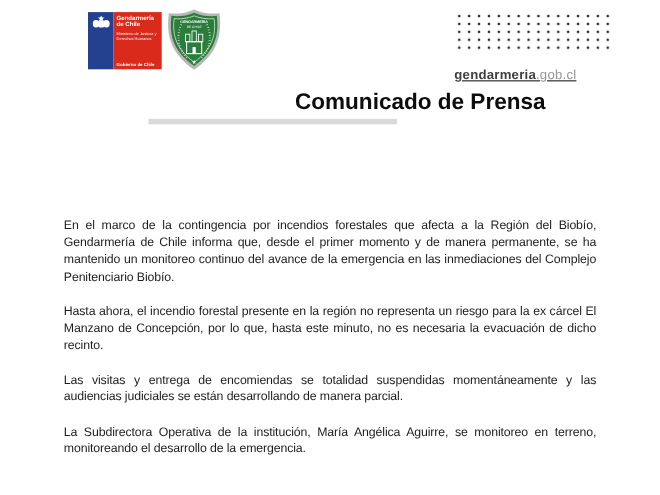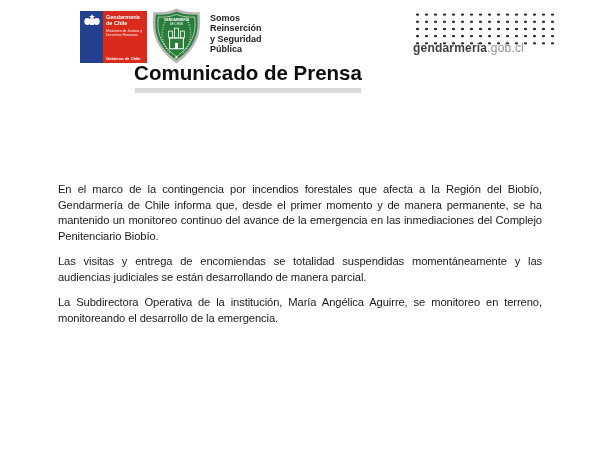--- a/index.html
+++ b/index.html
@@ -22,34 +22,34 @@
   .shield-logo{position:absolute;left:151px;top:7px;}
 
   .slogan{position:absolute;left:210px;top:13px;font-weight:bold;font-size:9px;line-height:10.4px;color:#1f1f1f;}
   .slogan span{display:block;}
 
   .dots-pattern{
     position:absolute;left:413px;top:11px;width:144px;height:36px;
     background-image:radial-gradient(circle,#2b2b2b 1.15px,rgba(43,43,43,.25) 1.35px,transparent 1.6px);
     background-size:9px 7.2px;
   }
-  .website{position:absolute;left:413px;top:41px;font-size:12px;letter-spacing:.2px;}
+  .website{position:absolute;left:413px;top:61px;font-size:12px;letter-spacing:.2px;text-decoration:underline;}
   .website .w-bold{font-weight:bold;color:#3f3f3f;}
   .website .w-light{color:#939393;}
 
   
-  .title-block{position:absolute;top:62px;left:0;width:496px;text-align:center;}
+  .title-block{position:absolute;top:82px;left:0;width:496px;text-align:right;}
   .doc-title{margin:0;font-size:20.5px;line-height:22px;font-weight:bold;color:#0d0d0d;}
   .title-divider{width:226px;height:5px;background:#d9d9d9;margin:4px auto 0 auto;}
   .doc-date{margin-top:5px;font-size:13px;color:#1d1d1d;}
 
   
   .doc-body{position:absolute;top:182px;left:58px;right:58px;}
   .doc-body p{
-    margin:0 0 10px 0;text-align:justify;
+    margin:16px 0 10px 0;text-align:justify;
     font-size:11.2px;line-height:15.5px;letter-spacing:-0.1px;color:#1c1c1c;
   }
 </style>
 </head>
 <body>
 
 <div class="page">
 
   <div class="masthead">
 
@@ -80,39 +80,34 @@
       <g>
         <rect x="18" y="24" width="4" height="7" fill="none" stroke="#ffffff" stroke-width="0.8"></rect>
         <rect x="24" y="21" width="4" height="10" fill="none" stroke="#ffffff" stroke-width="0.8"></rect>
         <rect x="30" y="24" width="4" height="7" fill="none" stroke="#ffffff" stroke-width="0.8"></rect>
         <rect x="19" y="31" width="14" height="11" fill="none" stroke="#ffffff" stroke-width="1"></rect>
         <rect x="24.5" y="36" width="3" height="6" fill="#ffffff"></rect>
       </g>
       <text x="26" y="52" text-anchor="middle" font-size="5" fill="#ffffff">★</text>
     </svg>
 
-    <div class="slogan">
-      <span>Somos</span>
-      <span>Reinserción</span>
-      <span>y Seguridad</span>
-      <span>Pública</span>
-    </div>
 
     <div class="dots-pattern"></div>
 
     <div class="website">
       <span class="w-bold">gendarmeria</span><span class="w-light">.gob.cl</span>
     </div>
 
   </div>
 
   <div class="title-block">
     <h1 class="doc-title">Comunicado de Prensa</h1>
     <div class="title-divider"></div>
   </div>
 
   <div class="doc-body">
     <p>En el marco de la contingencia por incendios forestales que afecta a la Región del Biobío, Gendarmería de Chile informa que, desde el primer momento y de manera permanente, se ha mantenido un monitoreo continuo del avance de la emergencia en las inmediaciones del Complejo Penitenciario Biobío.</p>
+    <p>Hasta ahora, el incendio forestal presente en la región no representa un riesgo para la ex cárcel El Manzano de Concepción, por lo que, hasta este minuto, no es necesaria la evacuación de dicho recinto.</p>
     <p>Las visitas y entrega de encomiendas se totalidad suspendidas momentáneamente y las audiencias judiciales se están desarrollando de manera parcial.</p>
     <p>La Subdirectora Operativa de la institución, María Angélica Aguirre, se monitoreo en terreno, monitoreando el desarrollo de la emergencia.</p>
   </div>
 
 </div>
 
 </body></html>

